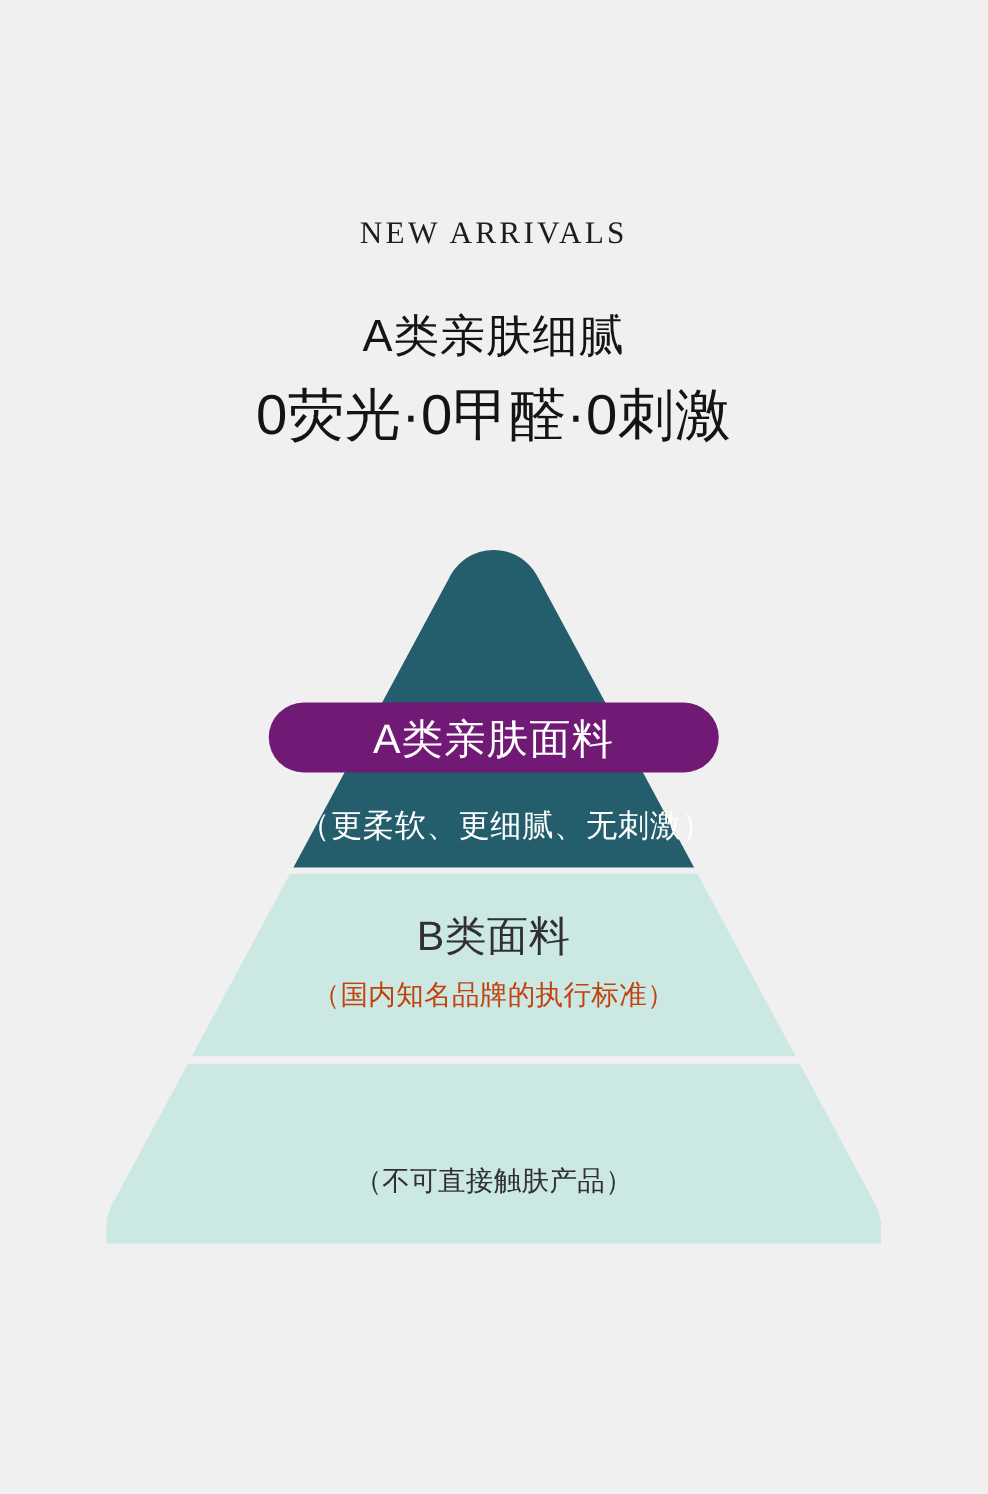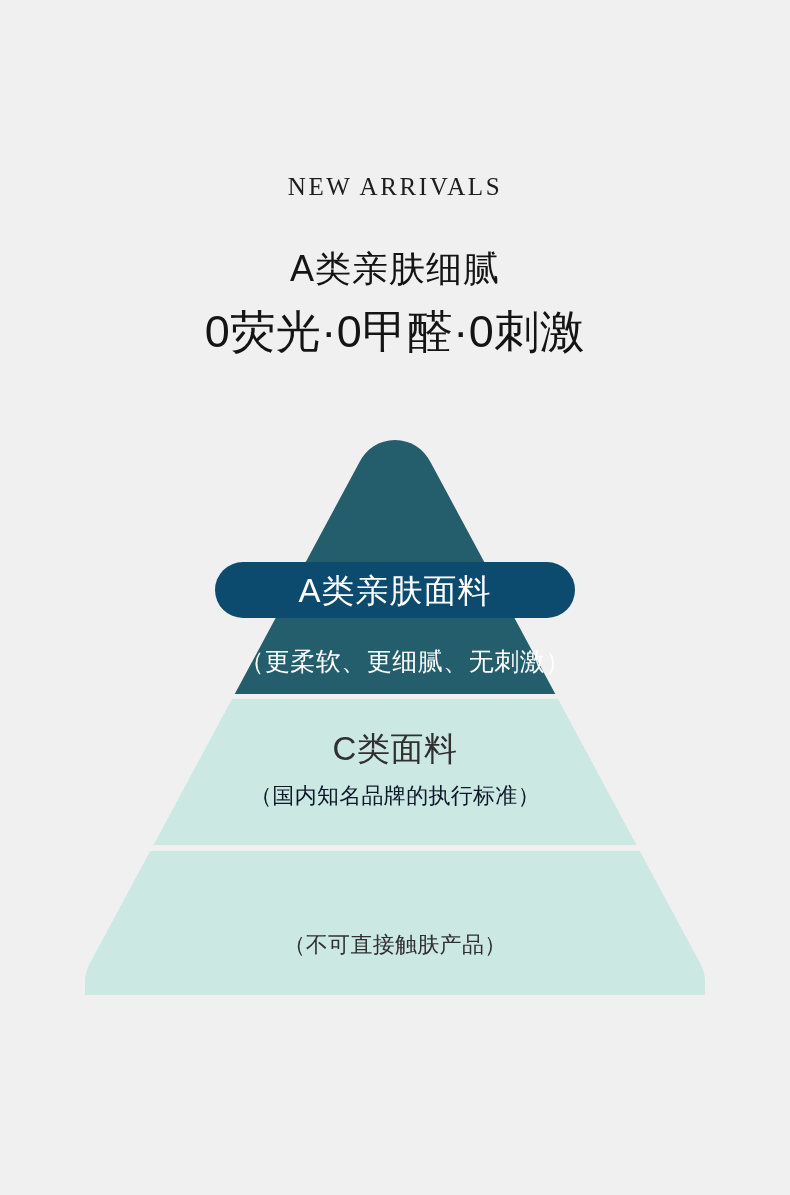--- a/index.html
+++ b/index.html
@@ -151,22 +151,22 @@
       </g>
     </svg>
 
     <svg width="790" height="1195" viewBox="0 0 790 1195" style="position:absolute;left:0;top:0;" xmlns="http://www.w3.org/2000/svg">
       <path d="M 85 995 L 85 962 A 33 33 0 0 0 118 995 Z" fill="#f0f0f0" opacity="0"></path>
     </svg>
   </div>
 
   <div class="tier-label a-sub" style="color: rgb(255, 255, 255); margin-left: 10px;">（更柔软、更细腻、无刺激）</div>
 
-  <div class="tier-label b-title" style="color: rgb(48, 48, 48);">C类面料</div>
-  <div class="tier-label b-sub" style="color: #0f172a;">（国内知名品牌的执行标准）</div>
+  <div class="tier-label b-title" style="color: rgb(48, 48, 48);">B类面料</div>
+  <div class="tier-label b-sub" style="color: #c2410c;">（国内知名品牌的执行标准）</div>
 
   <div class="tier-label c-sub" style="color: rgb(48, 48, 48);">（不可直接触肤产品）</div>
 
-  <div class="badge" style="background: #0c4a6e;">
+  <div class="badge" style="background: #701a75;">
     <span class="badge-text" style="color: rgb(255, 255, 255);">A类亲肤面料</span>
   </div>
 
 </div>
 
 </body></html>

